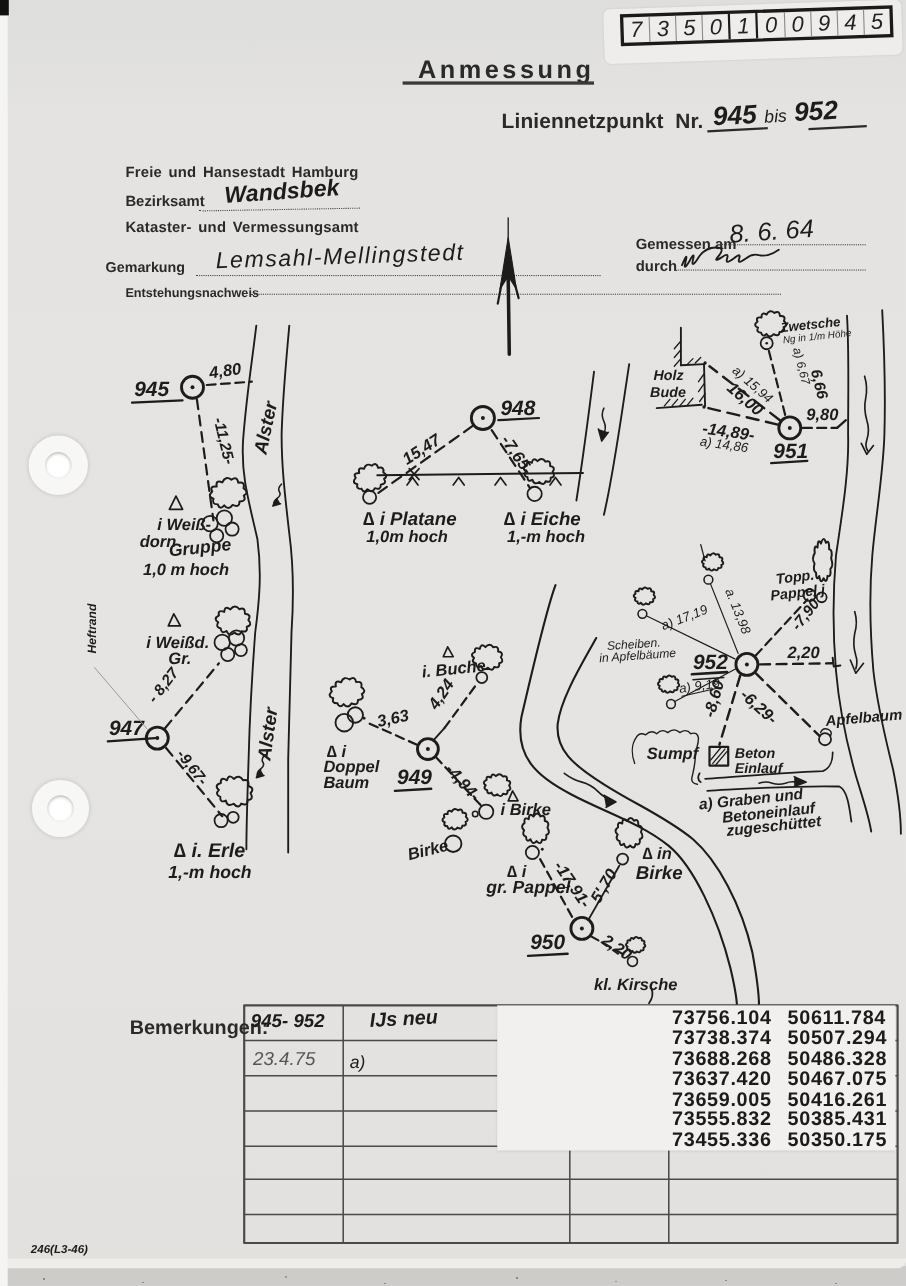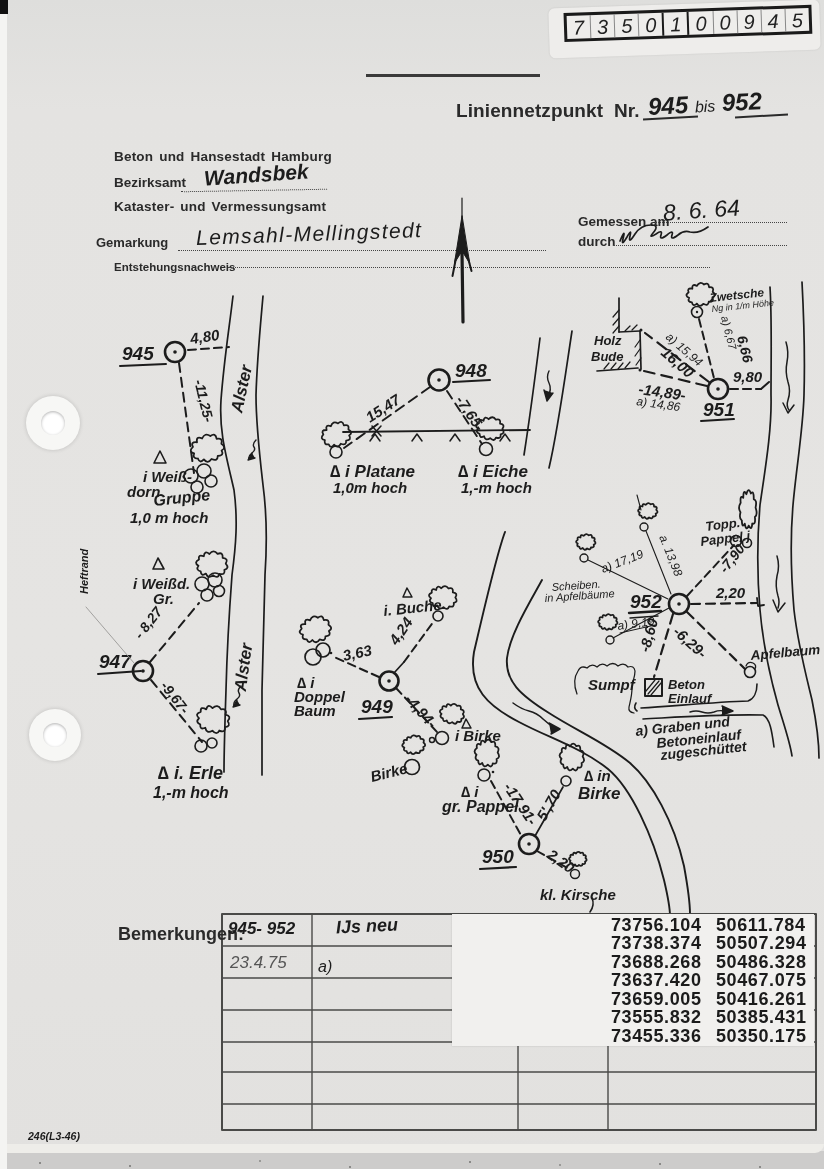--- a/index.html
+++ b/index.html
@@ -40,32 +40,33 @@
   <div style="flex:1;border-right:1px solid #888;text-align:center;font-size:20px;font-style:italic;line-height:24px;">5</div>
   <div style="flex:1;border-right:2.5px solid #1a1a1a;text-align:center;font-size:20px;font-style:italic;line-height:24px;">0</div>
   <div style="flex:1;border-right:2.5px solid #1a1a1a;text-align:center;font-size:20px;font-style:italic;line-height:24px;">1</div>
   <div style="flex:1;border-right:1px solid #888;text-align:center;font-size:20px;font-style:italic;line-height:24px;">0</div>
   <div style="flex:1;border-right:1px solid #888;text-align:center;font-size:20px;font-style:italic;line-height:24px;">0</div>
   <div style="flex:1;border-right:1px solid #888;text-align:center;font-size:20px;font-style:italic;line-height:24px;">9</div>
   <div style="flex:1;border-right:1px solid #888;text-align:center;font-size:20px;font-style:italic;line-height:24px;">4</div>
   <div style="flex:1;text-align:center;font-size:20px;font-style:italic;line-height:24px;">5</div>
 </div>
 
+<div class="abs pr" style="left:380px;top:50px;font-size:23px;font-weight:bold;letter-spacing:3.2px;">Anmessung</div>
 
 <div class="abs" style="left:366px;top:74px;width:174px;height:2.5px;background:#3a3a3a;"></div>
 
 <div class="abs pr" style="left:456px;top:100px;font-size:19px;letter-spacing:0.1px;font-weight:bold;">Liniennetzpunkt&nbsp; Nr.</div>
 
 <div class="abs hw" style="left:648px;top:90px;font-size:24px;transform:rotate(-3deg);"><b>945</b> <span style="font-size:16px;">bis</span> <b>952</b></div>
 
 <div class="abs" style="left:643px;top:117px;width:55px;height:2px;background:#2a2a2a;transform:rotate(-3deg);"></div>
 
 <div class="abs" style="left:735px;top:115px;width:53px;height:2px;background:#2a2a2a;transform:rotate(-3deg);"></div>
 
-<div class="abs pr" style="left:114px;top:149px;font-size:13.5px;font-weight:bold;letter-spacing:0.2px;word-spacing:2px;">Beton und Hansestadt Hamburg</div>
+<div class="abs pr" style="left:114px;top:149px;font-size:13.5px;font-weight:bold;letter-spacing:0.2px;word-spacing:2px;">Freie und Hansestadt Hamburg</div>
 
 <div class="abs pr" style="left:114px;top:175px;font-size:13.5px;font-weight:bold;">Bezirksamt</div>
 
 <div class="abs dot" style="left:181px;top:175px;width:146px;height:15px;transform:rotate(-1deg);"></div>
 
 <div class="abs hw" style="left:204px;top:163px;font-size:21px;transform:rotate(-4deg);font-weight:bold;">Wandsbek</div>
 
 <div class="abs pr" style="left:114px;top:199px;font-size:13.5px;font-weight:bold;letter-spacing:0.2px;word-spacing:2px;">Kataster- und Vermessungsamt</div>
 
 <div class="abs pr" style="left:96px;top:235px;font-size:13px;font-weight:bold;">Gemarkung</div>

